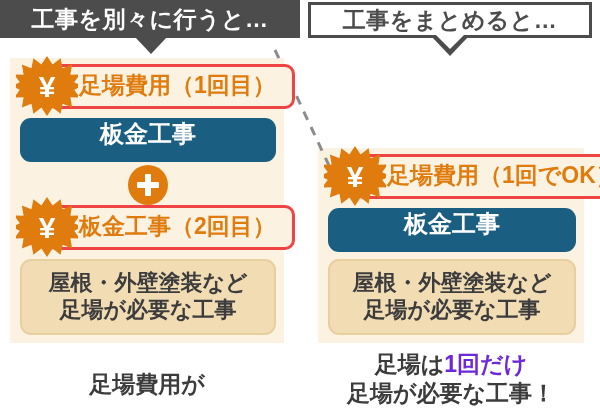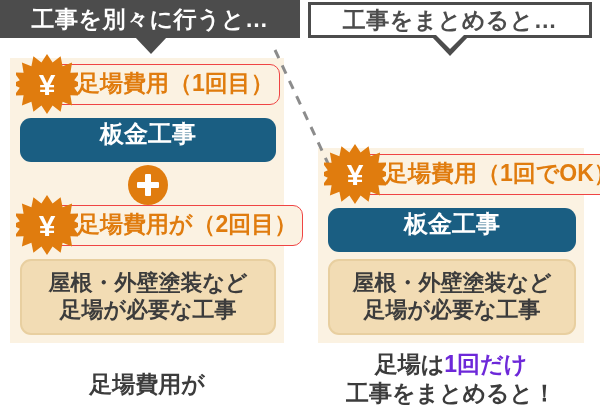--- a/index.html
+++ b/index.html
@@ -109,28 +109,28 @@
   }
 
   
   .cost-row {
     position: absolute;
     display: flex;
     align-items: center;
   }
   .pill {
     box-sizing: border-box;
-    border: 1px solid #ef4444;
+    border: 3px solid #ef4444;
     border-radius: 10px;
     background: #fbf2e2;
     color: #e07c0e;
     font-size: 23px;
     font-weight: bold;
     line-height: 1;
-    padding: 7px 5px 9px 30px;
+    padding: 7px 16px 9px 30px;
     white-space: nowrap;
   }
   .burst {
     position: absolute;
     left: 0;
     top: 50%;
     transform: translateY(-50%);
     width: 62px;
     height: 62px;
     z-index: 2;
@@ -273,21 +273,21 @@
   </div>
 
   <div class="cost-row" style="left:16px; top:205px;">
     <div class="burst">
       <svg viewBox="0 0 62 62" width="62" height="62">
         <polygon fill="#e07c0e" points="31,0 36.6,8.4 44.6,2.2 46.6,12.2 56.1,8.6 54.4,18.7 64,18.3 58.2,26.3 66.6,30 58.2,33.7 64,41.7 54.4,41.3 56.1,51.4 46.6,47.8 44.6,57.8 36.6,51.6 31,60 25.4,51.6 17.4,57.8 15.4,47.8 5.9,51.4 7.6,41.3 -2,41.7 3.8,33.7 -4.6,30 3.8,26.3 -2,18.3 7.6,18.7 5.9,8.6 15.4,12.2 17.4,2.2 25.4,8.4"></polygon>
       </svg>
       <span class="yen">¥</span>
     </div>
     <div class="pill" style="margin-left:30px;">
-      <span>足場費用が（2回目）</span>
+      <span>板金工事（2回目）</span>
     </div>
   </div>
 
   <div class="work-box" style="left:20px; top:259px; width:256px; height:76px;">
     <span>屋根・外壁塗装など</span>
     <span>足場が必要な工事</span>
   </div>
 
   <div class="caption" style="left:10px; top:370px; width:274px;">
     <span class="caption-line">足場費用が</span>
@@ -311,16 +311,16 @@
 
   <div class="work-box" style="left:328px; top:259px; width:248px; height:76px;">
     <span>屋根・外壁塗装など</span>
     <span>足場が必要な工事</span>
   </div>
 
   <div class="caption" style="left:318px; top:350px; width:266px;">
     <span class="caption-line">
       <span>足場は</span><span class="hl">1回だけ</span>
     </span>
-    <span class="caption-line">工事をまとめると！</span>
+    <span class="caption-line">足場が必要な工事！</span>
   </div>
 
 </div>
 
 </body></html>

